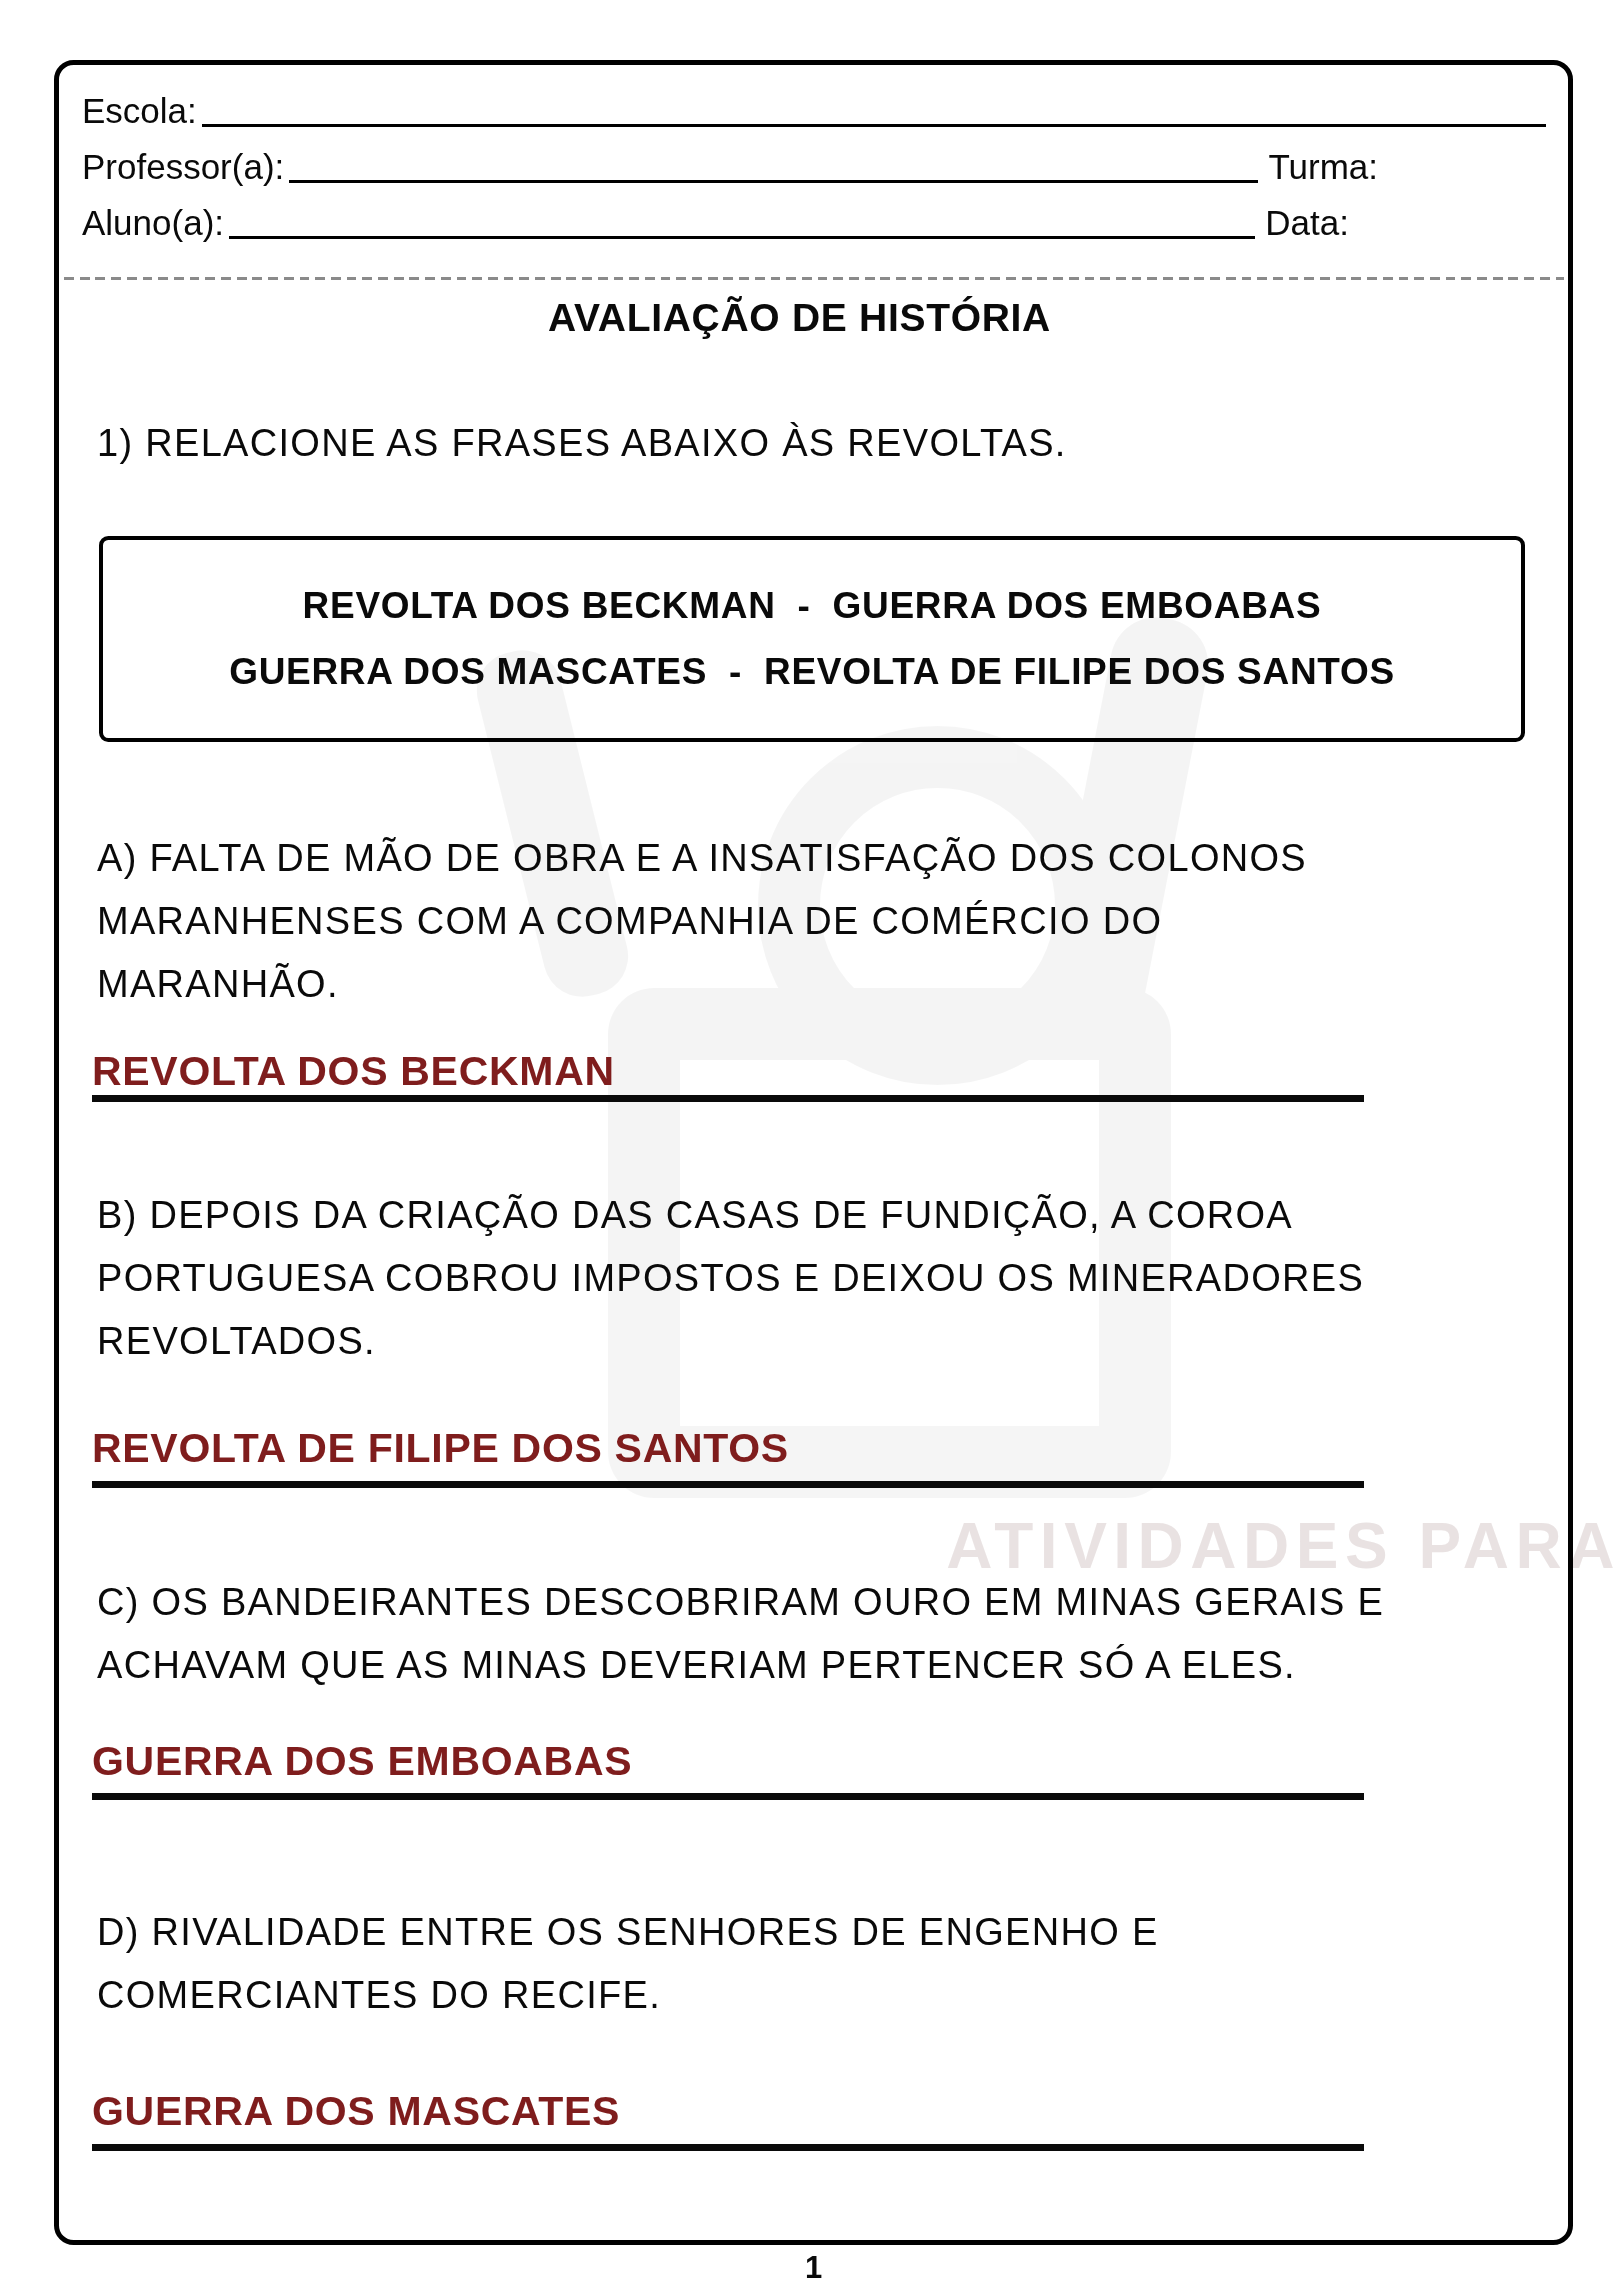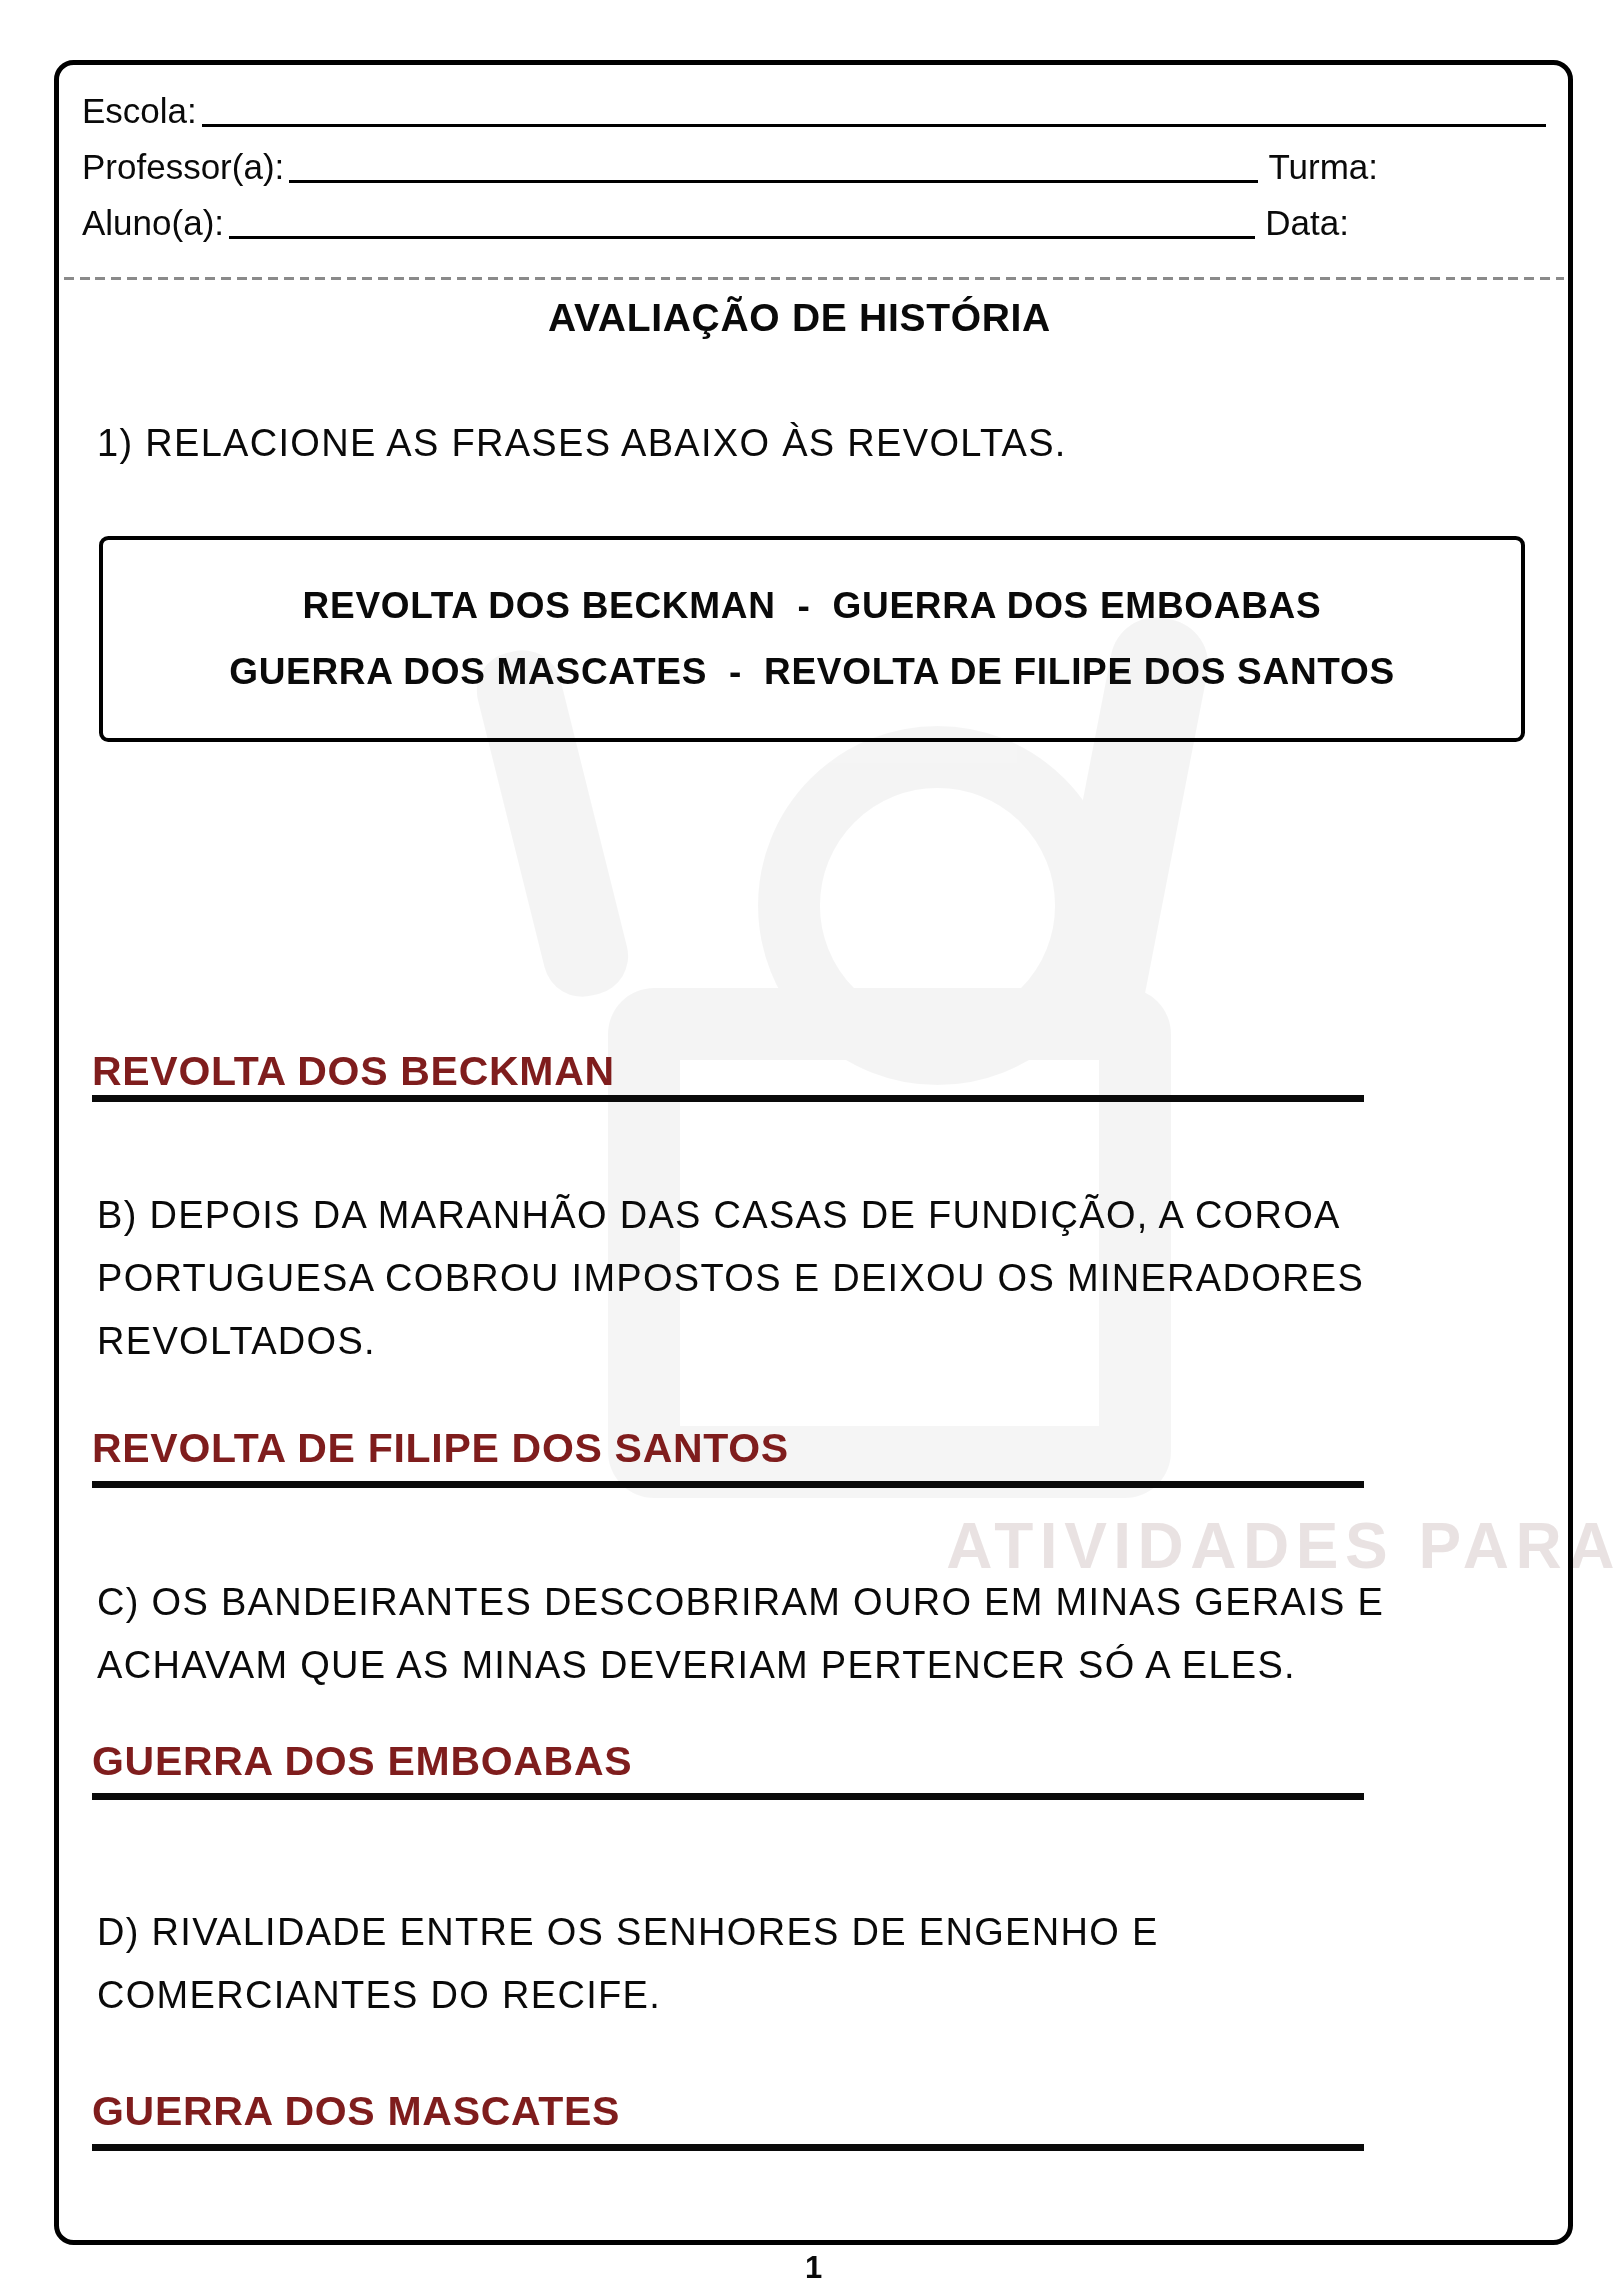--- a/index.html
+++ b/index.html
@@ -119,25 +119,30 @@
     <div class="dashed"></div>
 
     <div class="title">AVALIAÇÃO DE HISTÓRIA</div>
     <div class="question">1) RELACIONE AS FRASES ABAIXO ÀS REVOLTAS.</div>
 
     <div class="bank">
       <div class="bank-line">REVOLTA DOS BECKMAN  -  GUERRA DOS EMBOABAS</div>
       <div class="bank-line">GUERRA DOS MASCATES  -  REVOLTA DE FILIPE DOS SANTOS</div>
     </div>
 
+    <div class="statement st-a">
+      <div>A) FALTA DE MÃO DE OBRA E A INSATISFAÇÃO DOS COLONOS</div>
+      <div>MARANHENSES COM A COMPANHIA DE COMÉRCIO DO</div>
+      <div>MARANHÃO.</div>
+    </div>
     <div class="answer ans-a">REVOLTA DOS BECKMAN</div>
     <div class="ansline line-a"></div>
 
     <div class="statement st-b">
-      <div>B) DEPOIS DA MARANHÃO DAS CASAS DE FUNDIÇÃO, A COROA</div>
+      <div>B) DEPOIS DA CRIAÇÃO DAS CASAS DE FUNDIÇÃO, A COROA</div>
       <div>PORTUGUESA COBROU IMPOSTOS E DEIXOU OS MINERADORES</div>
       <div>REVOLTADOS.</div>
     </div>
     <div class="answer ans-b">REVOLTA DE FILIPE DOS SANTOS</div>
     <div class="ansline line-b"></div>
 
     <div class="statement st-c">
       <div>C) OS BANDEIRANTES DESCOBRIRAM OURO EM MINAS GERAIS E</div>
       <div>ACHAVAM QUE AS MINAS DEVERIAM PERTENCER SÓ A ELES.</div>
     </div>

